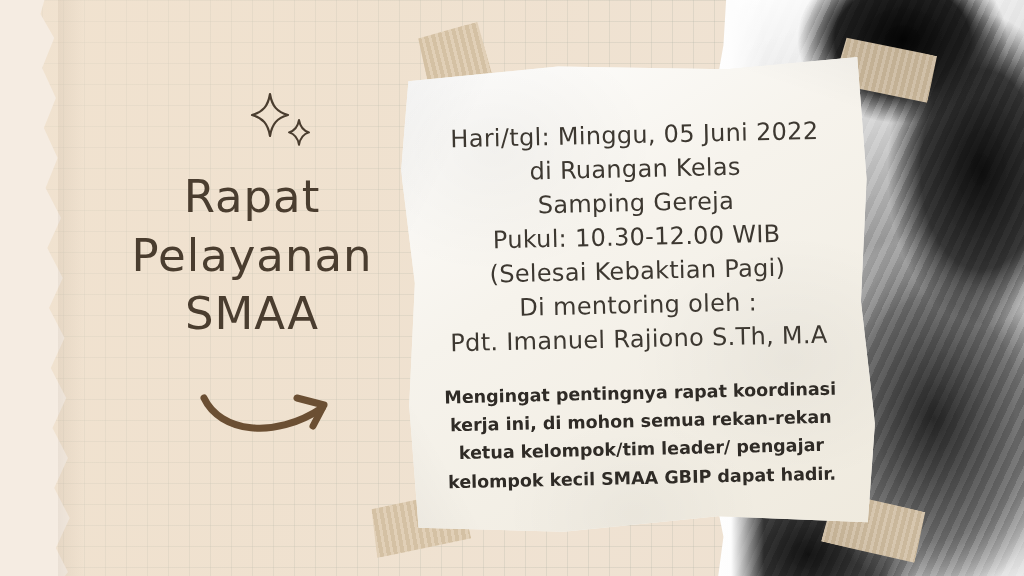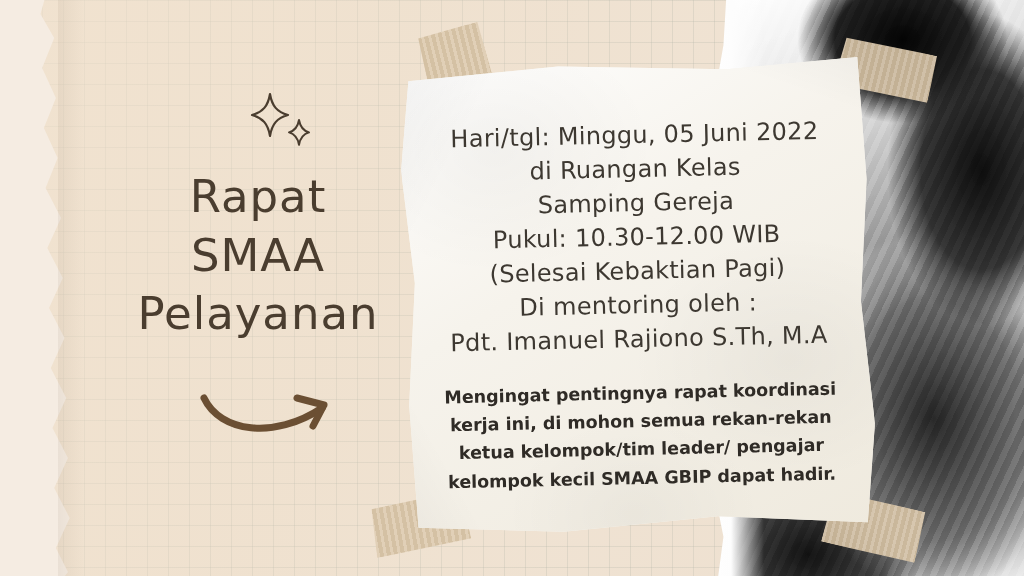--- a/index.html
+++ b/index.html
@@ -174,21 +174,21 @@
     font-weight: bold;
     font-size: 17.5px;
     line-height: 1.62;
     text-align: center;
     max-width: 430px;
   }
 
   
   .title-block {
     position: absolute;
-    left: 108px;
+    left: 102px;
     top: 168px;
     width: 300px;
     text-align: center;
   }
   .title-line {
     color: #4a3d2f;
     font-family: "DejaVu Sans", sans-serif;
     font-size: 45px;
     line-height: 1.3;
     letter-spacing: 1px;
@@ -252,22 +252,22 @@
 
   <div class="sparkle">
     <svg width="70" height="60" viewBox="0 0 70 60" xmlns="http://www.w3.org/2000/svg">
       <path d="M22 2 C24 14 29 20 40 23 C29 26 24 32 22 44 C20 32 15 26 4 23 C15 20 20 14 22 2 Z" fill="none" stroke="#4a3d2f" stroke-width="2.2" stroke-linejoin="round"></path>
       <path d="M51 28 C52.2 35 54.8 38.6 61 40.4 C54.8 42.2 52.2 45.8 51 52.8 C49.8 45.8 47.2 42.2 41 40.4 C47.2 38.6 49.8 35 51 28 Z" fill="none" stroke="#4a3d2f" stroke-width="2" stroke-linejoin="round"></path>
     </svg>
   </div>
 
   <div class="title-block">
     <div class="title-line">Rapat</div>
+    <div class="title-line">Pelayanan</div>
     <div class="title-line">SMAA</div>
-    <div class="title-line">Pelayanan</div>
   </div>
 
   <div class="arrow">
     <svg width="150" height="60" viewBox="0 0 150 60" xmlns="http://www.w3.org/2000/svg">
       <path d="M6 16 C22 50 76 58 124 26" fill="none" stroke="#6b4f33" stroke-width="7" stroke-linecap="round"></path>
       <path d="M99 16 L126 23 L115 44" fill="none" stroke="#6b4f33" stroke-width="7" stroke-linecap="round" stroke-linejoin="round"></path>
     </svg>
   </div>
 
 </div>

